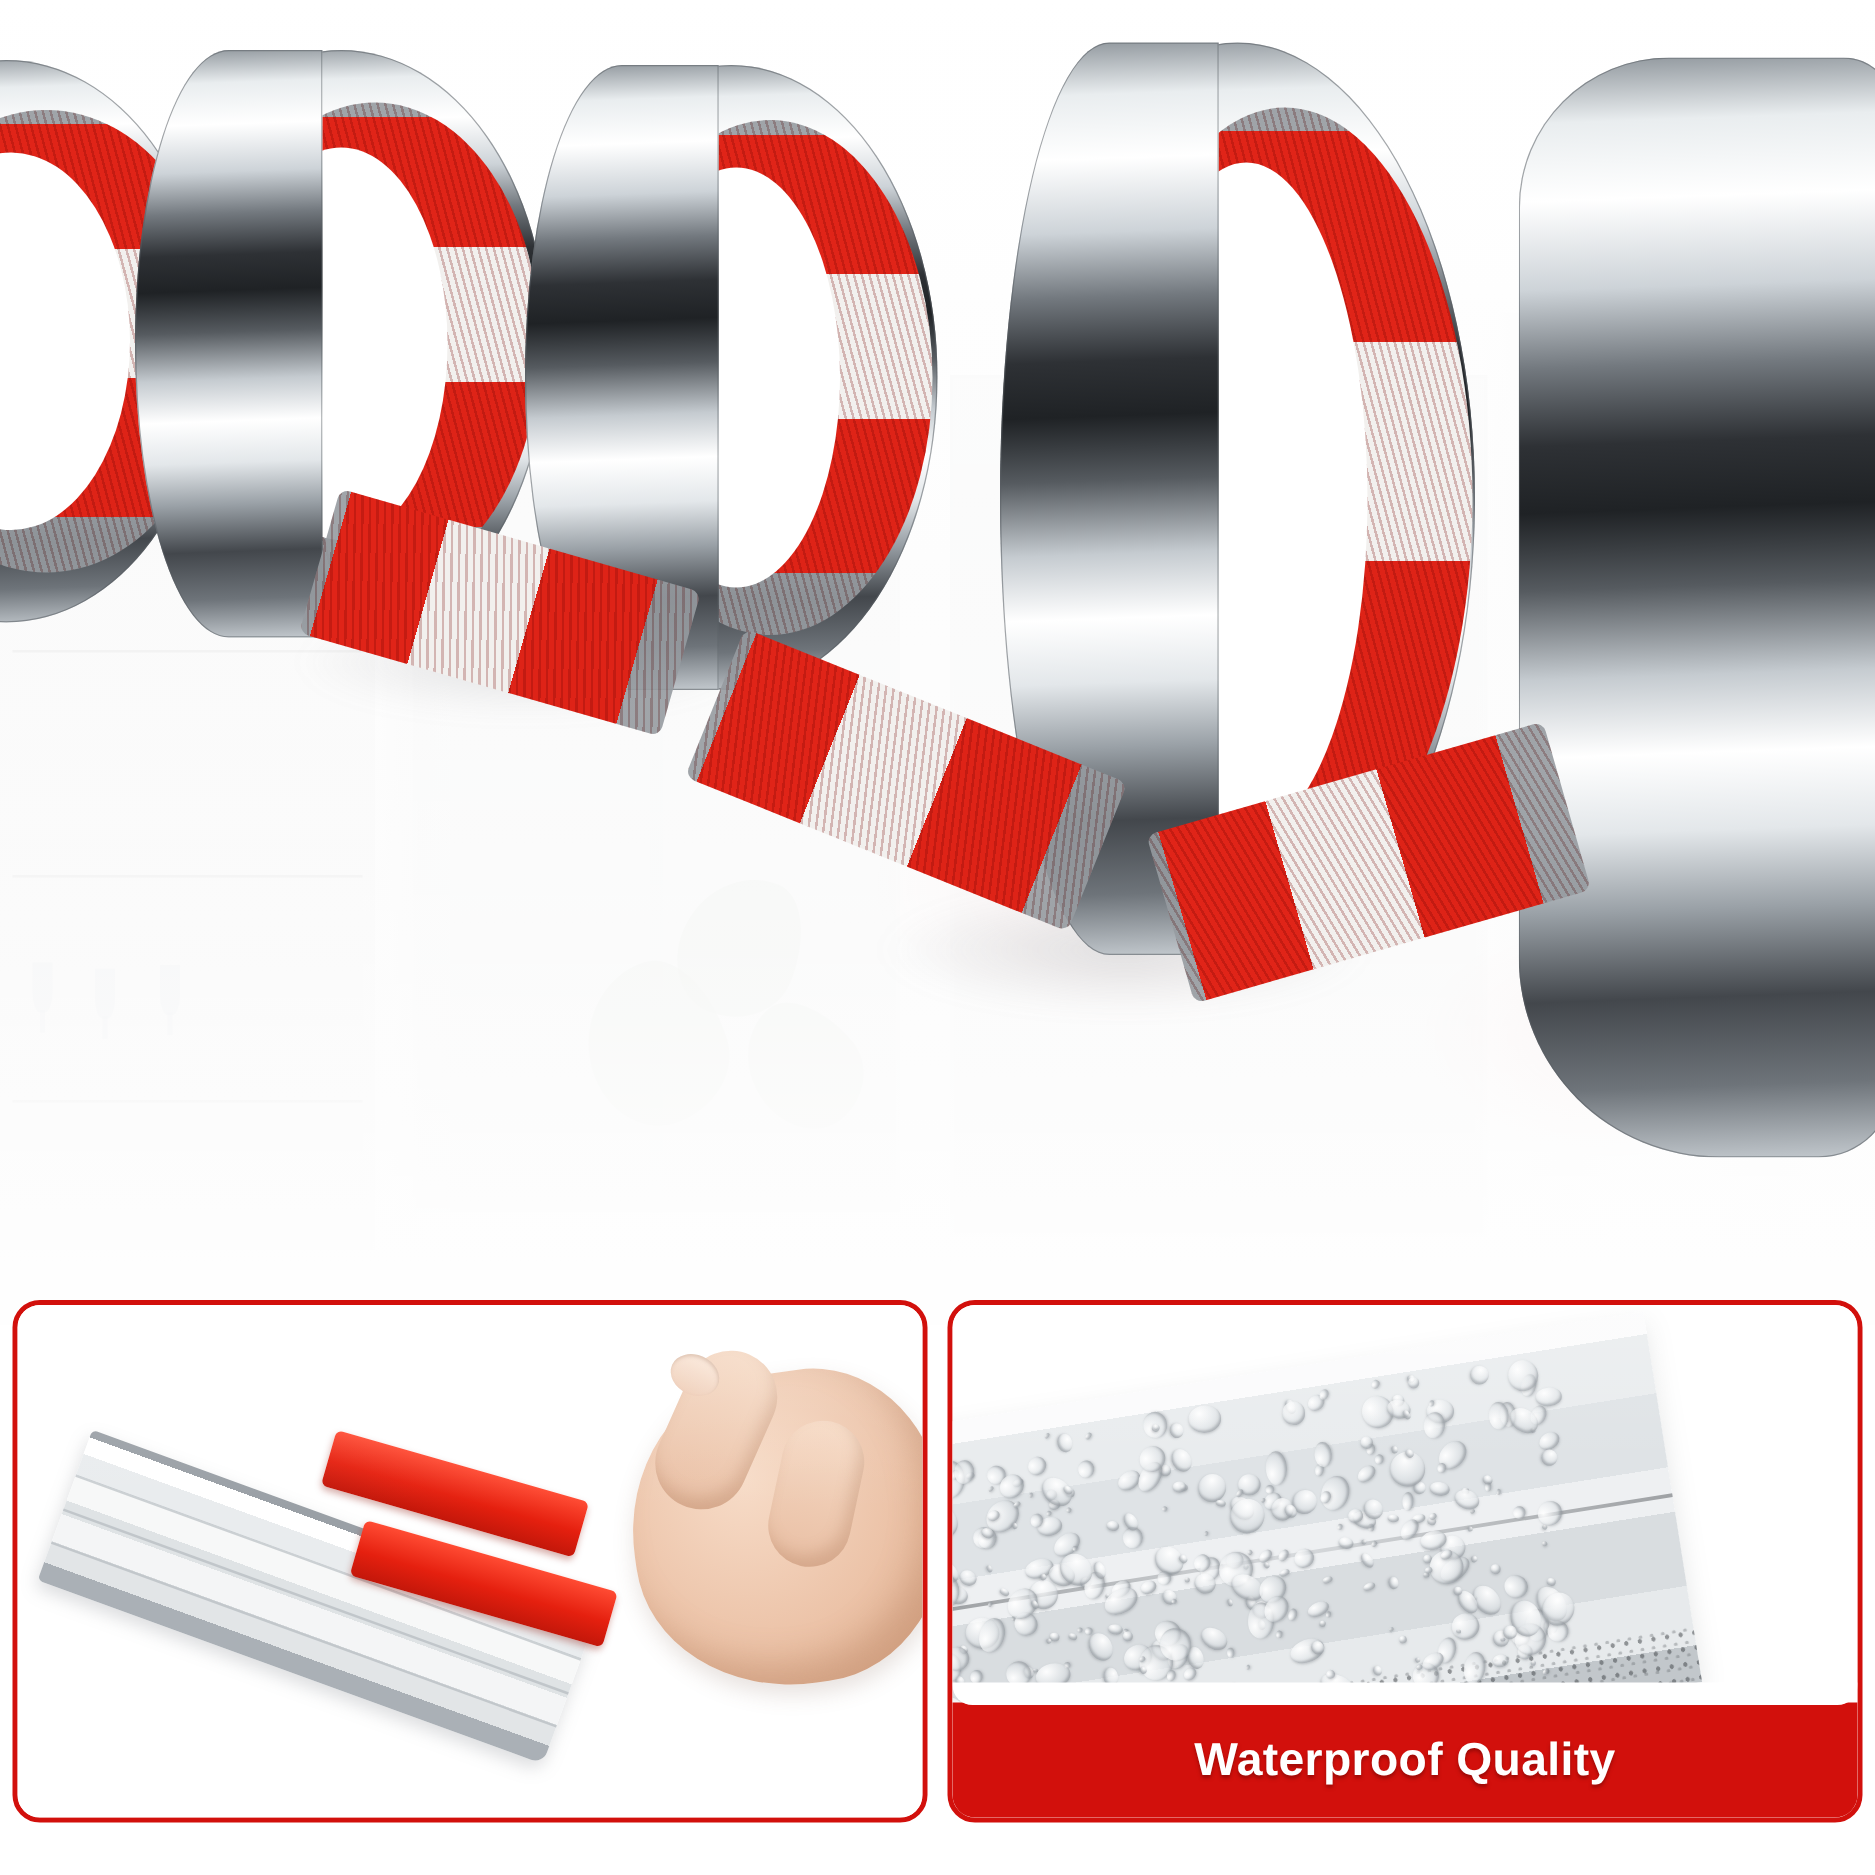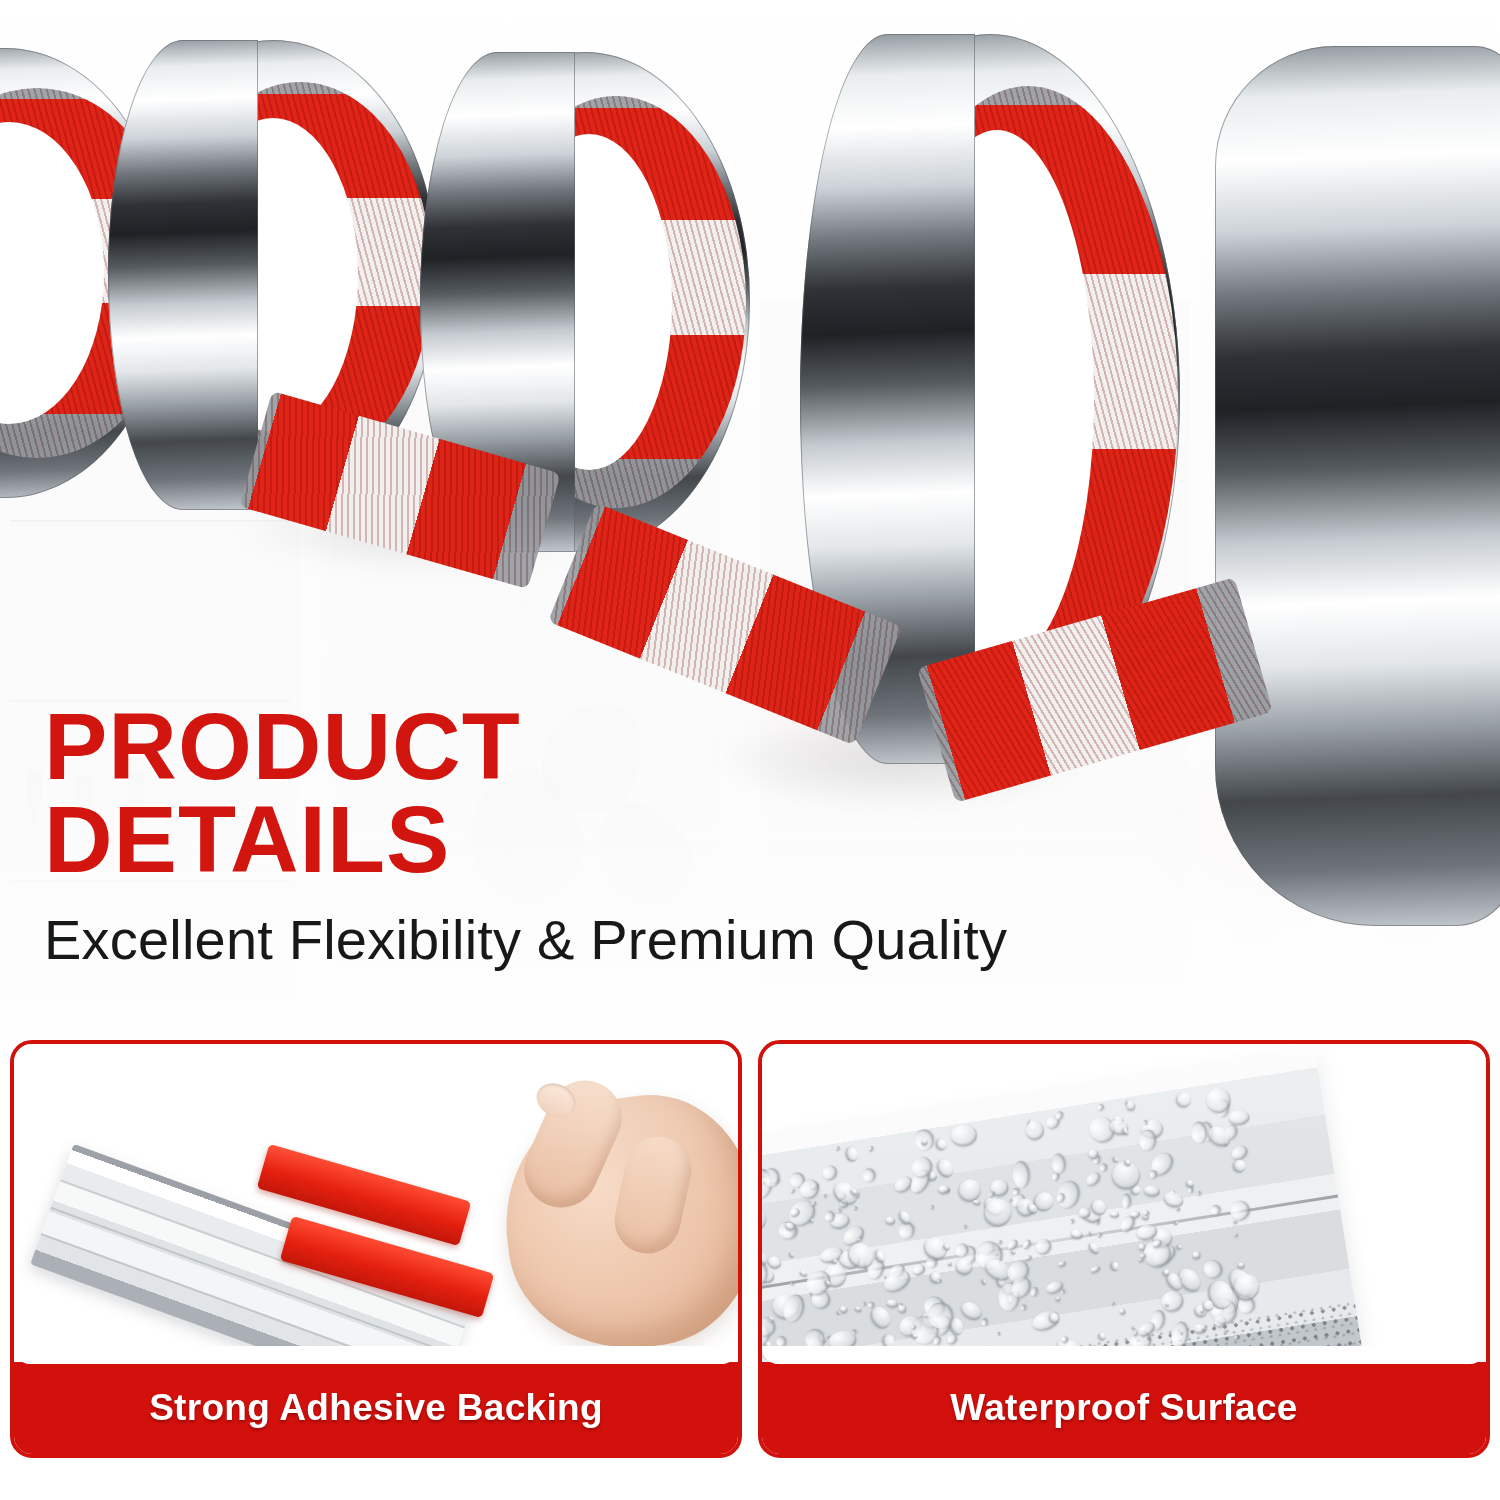--- a/index.html
+++ b/index.html
@@ -419,46 +419,38 @@
           <div class="ribs"></div>
         </div>
     </div>
     <div class="loop" style="left:930px;top:620px;width:330px;height:140px;transform:rotate(-16deg);">
       <div class="backing" style="left:0;top:0;right:0;bottom:0;border-radius:8px;">
           <div class="ribs"></div>
         </div>
     </div>
   </div>
 
-  <div class="headline">
-    <div class="ttl">
-      <span>PRODUCT</span>
-      <span class="l2">DETAILS</span>
-    </div>
-    <div class="sub">Excellent Flexibility &amp; Premium Quality</div>
-  </div>
 
   <div class="panels">
 
     <div class="panel">
       <div class="media">
         <div class="p1-strip">
           <div class="groove" style="top:30%"></div>
           <div class="groove" style="top:52%"></div>
           <div class="groove" style="top:74%"></div>
         </div>
         <div class="p1-liner" style="left:245px;top:128px;width:210px;height:46px;transform:rotate(16deg);"></div>
         <div class="p1-liner" style="left:268px;top:200px;width:210px;height:46px;transform:rotate(16deg);"></div>
         <div class="p1-hand"></div>
         <div class="finger" style="right:128px;top:34px;width:74px;height:132px;transform:rotate(24deg);"></div>
         <div class="nail" style="right:162px;top:40px;width:40px;height:32px;transform:rotate(24deg);"></div>
         <div class="finger" style="right:52px;top:92px;width:66px;height:118px;transform:rotate(12deg);"></div>
         <div class="panel-gloss"></div>
       </div>
-      <div class="cap">Strong Adhesive Backing</div>
     </div>
 
 
     <div class="panel">
       <div class="media">
         <div class="p3-surface">
           <div class="p3-seam"></div>
           <div class="p3-grit"></div>
           <div class="drops" id="drop-field">
               <div class="drop" style="width: 27.3px; height: 25.3px; left: 7.07%; top: 53.12%; transform: rotate(12.8deg);"></div>
@@ -752,17 +744,17 @@
               <div class="drop" style="width: 10.8px; height: 8.7px; left: 50.18%; top: 36.21%; transform: rotate(61.5deg);"></div>
               <div class="drop" style="width: 18px; height: 11.8px; left: 64.41%; top: 45.72%; transform: rotate(-46.3deg);"></div>
               <div class="drop" style="width: 5.9px; height: 6.2px; left: 22.39%; top: 60.04%; transform: rotate(-59deg);"></div>
               <div class="drop" style="width: 5.8px; height: 4.1px; left: 40.89%; top: 58.64%; transform: rotate(79.7deg);"></div>
               <div class="drop" style="width: 4.9px; height: 3.2px; left: 45.81%; top: 83.9%; transform: rotate(34.5deg);"></div>
               <div class="drop" style="width: 4.4px; height: 4.3px; left: 34%; top: 55.92%; transform: rotate(-51deg);"></div>
             </div>
         </div>
         <div class="panel-gloss"></div>
       </div>
-      <div class="cap">Waterproof Surface</div>
+      <div class="cap">Waterproof Quality</div>
     </div>
 
   </div>
 </div>
 
 </body></html>

